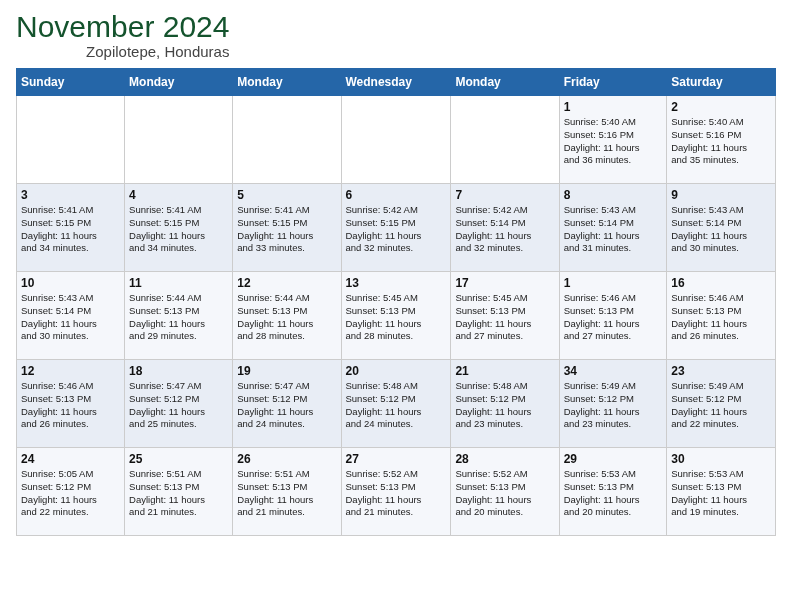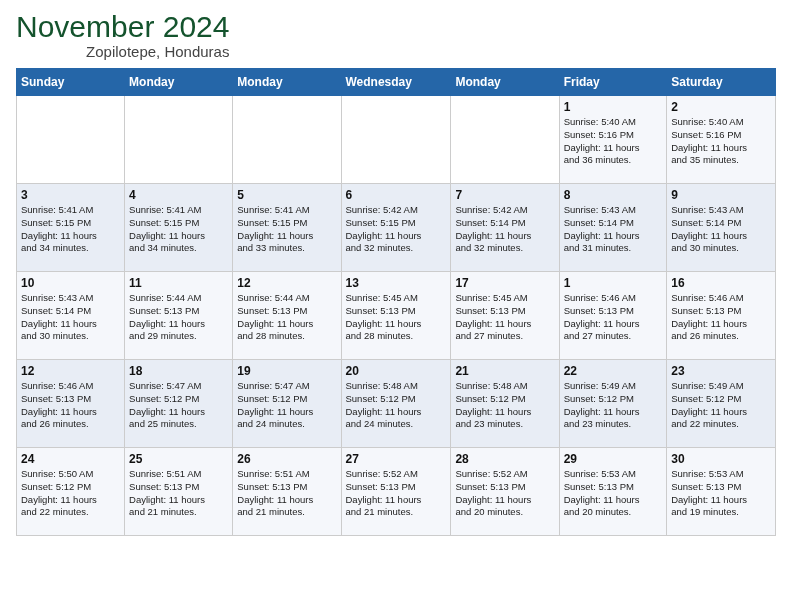--- a/index.html
+++ b/index.html
@@ -276,38 +276,38 @@
 and 24 minutes.</div>
           </td>
           <td>
             <span class="day-number">21</span>
             <div class="day-info" style="white-space: pre-line;">Sunrise: 5:48 AM
 Sunset: 5:12 PM
 Daylight: 11 hours
 and 23 minutes.</div>
           </td>
           <td>
-            <span class="day-number">22</span>
+            <span class="day-number">34</span>
             <div class="day-info" style="white-space: pre-line;">Sunrise: 5:49 AM
 Sunset: 5:12 PM
 Daylight: 11 hours
 and 23 minutes.</div>
           </td>
           <td>
             <span class="day-number">23</span>
             <div class="day-info" style="white-space: pre-line;">Sunrise: 5:49 AM
 Sunset: 5:12 PM
 Daylight: 11 hours
 and 22 minutes.</div>
           </td>
         </tr>
         <tr>
           <td>
             <span class="day-number">24</span>
-            <div class="day-info" style="white-space: pre-line;">Sunrise: 5:50 AM
+            <div class="day-info" style="white-space: pre-line;">Sunrise: 5:05 AM
 Sunset: 5:12 PM
 Daylight: 11 hours
 and 22 minutes.</div>
           </td>
           <td>
             <span class="day-number">25</span>
             <div class="day-info" style="white-space: pre-line;">Sunrise: 5:51 AM
 Sunset: 5:13 PM
 Daylight: 11 hours
 and 21 minutes.</div>

